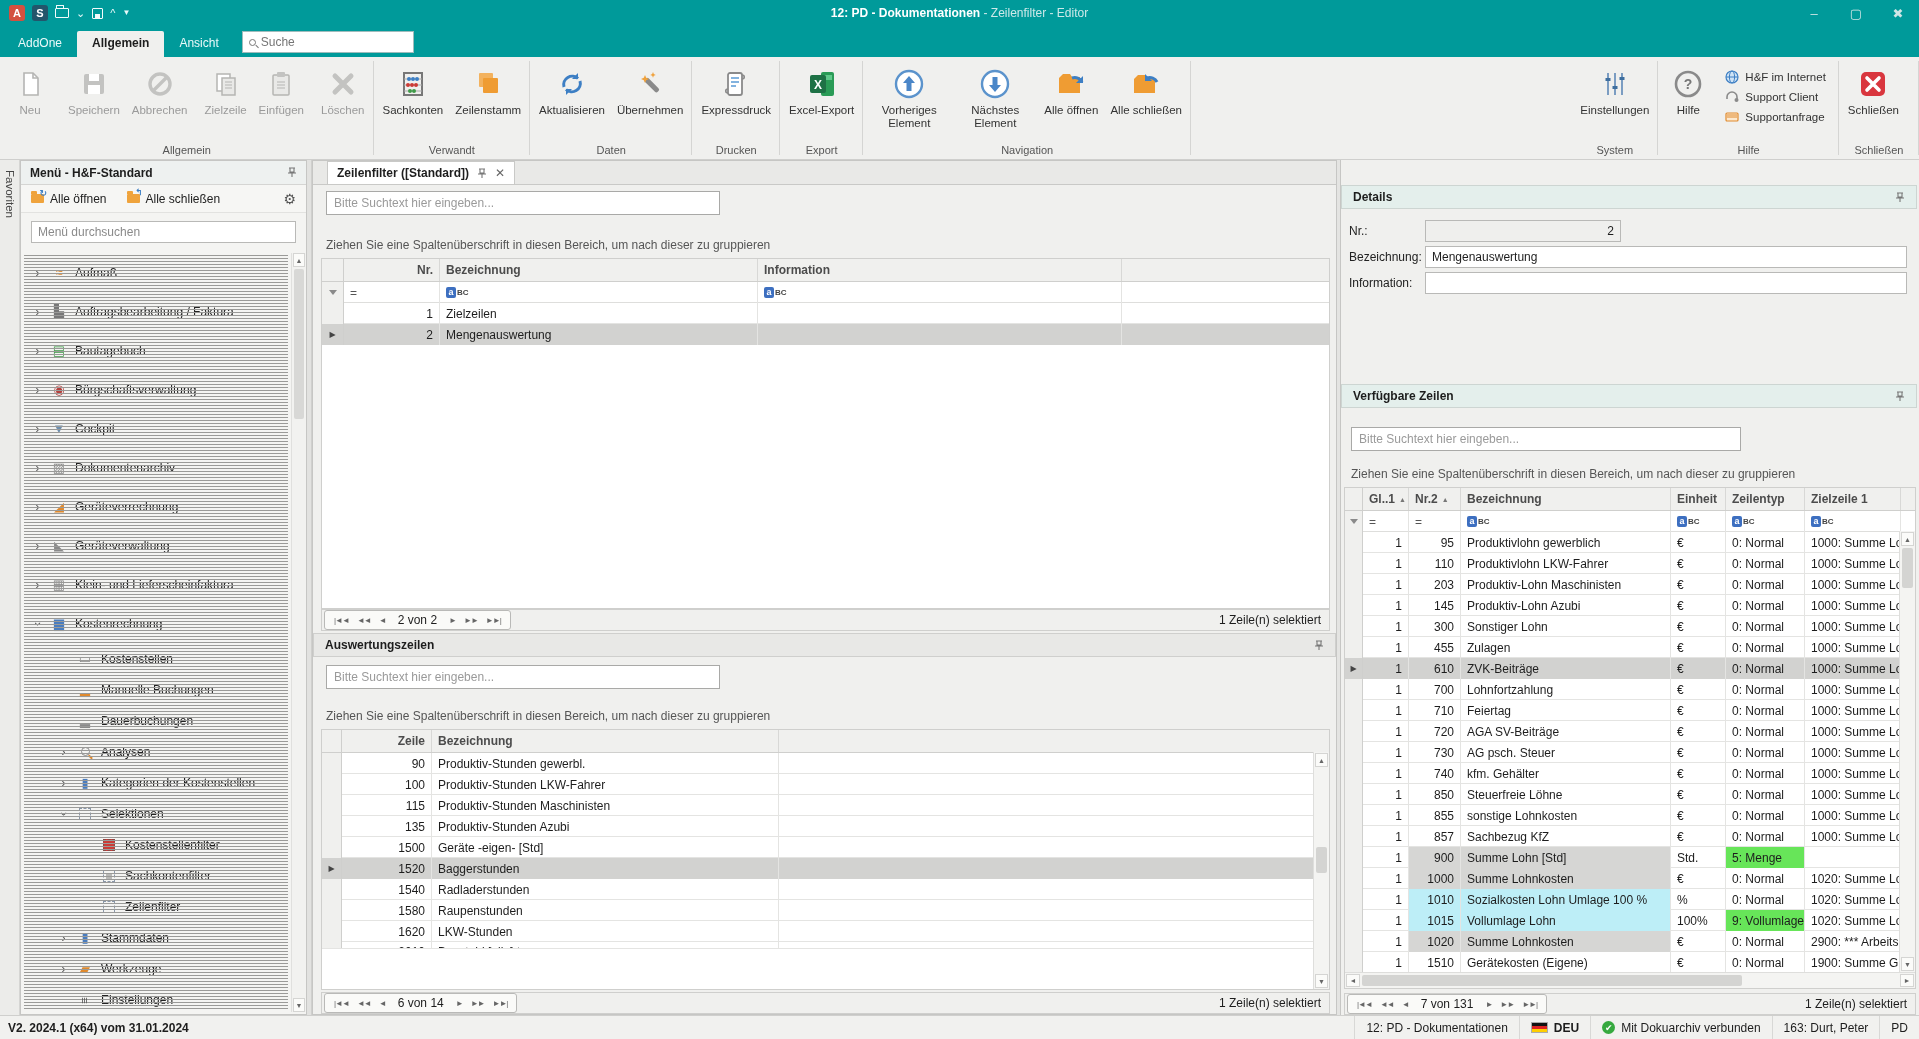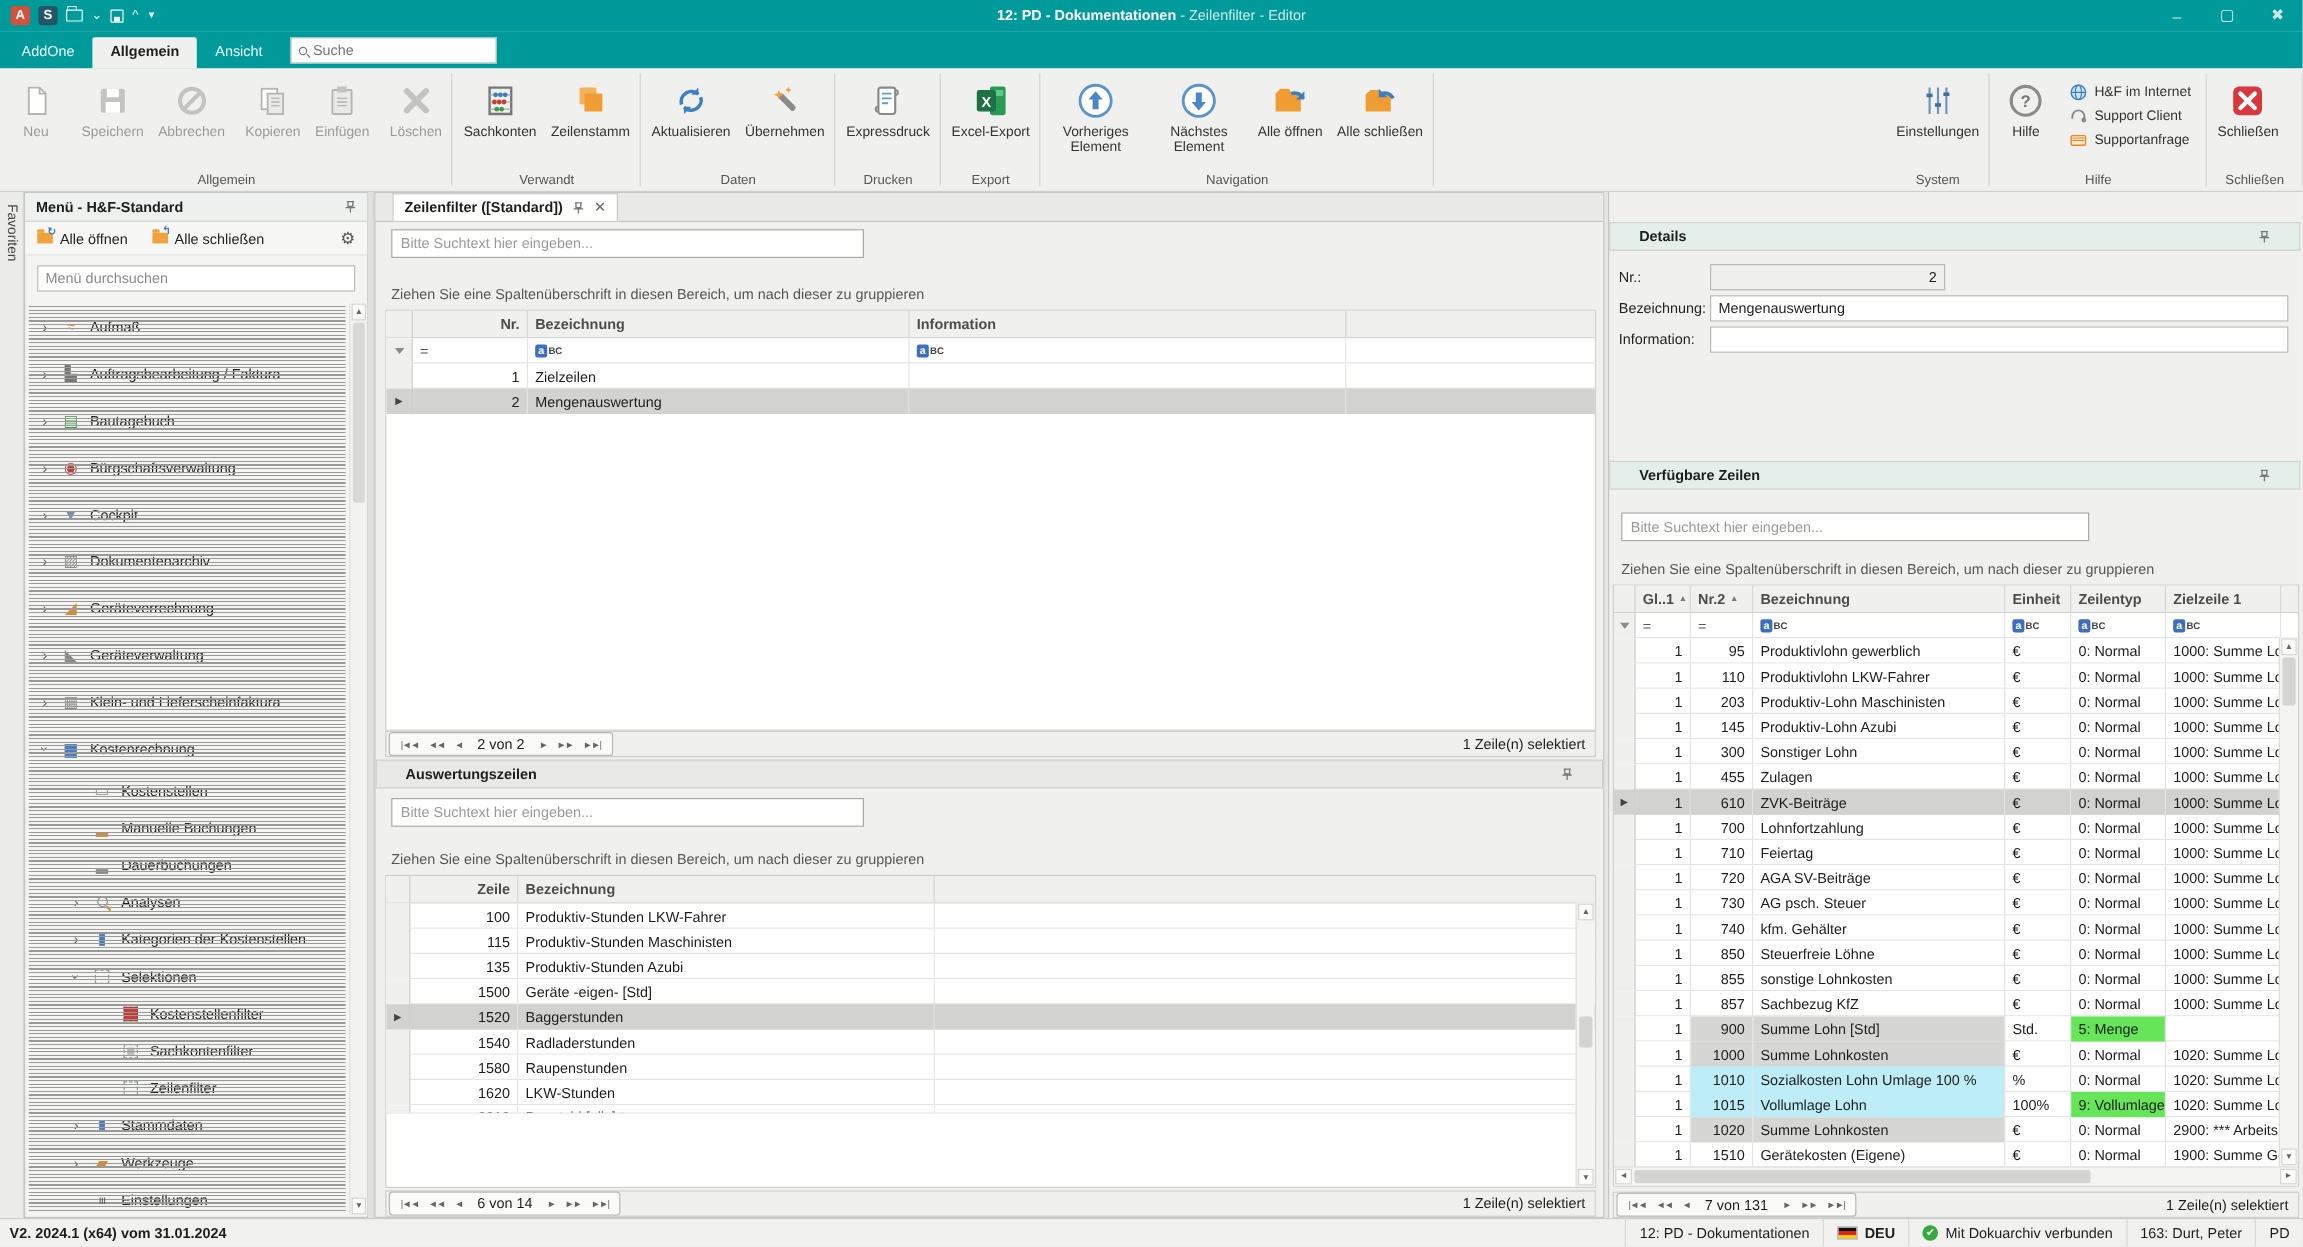--- a/index.html
+++ b/index.html
@@ -120,21 +120,21 @@
   .funnel { width:0; height:0; border-left:4px solid transparent; border-right:4px solid transparent; border-top:5px solid #8a8a8a; position:relative; }
   .abc { display:inline-flex; align-items:center; font-size:8px; color:#444; font-weight:bold; }
   .abc b { background:#3d6fc0; color:#fff; font-size:9px; line-height:11px; padding:0 2.5px; border-radius:2px; margin-right:1px; }
 
   .pager { position:absolute; height:22px; display:flex; align-items:center; background:#f0f0ee; border:1px solid #cfcfcd; font-size:11px; color:#555; }
   .pnav { display:flex; align-items:center; gap:8px; border:1px solid #b9b9b7; border-radius:3px; background:#fafaf8; padding:2px 9px; margin-left:2px; }
   .pnav .pa { font-size:8px; color:#666; letter-spacing:-1px; }
   .pnav .cur { color:#1d1d1d; font-size:12px; padding:0 4px; }
   .pstat { margin-left:auto; padding-right:8px; color:#1d1d1d; font-size:12px; }
 
-  .panelhead { position:absolute; height:24px; display:flex; align-items:center; padding:0 24px; font-weight:bold; font-size:12px; color:#1d1d1d; border:1px solid #cdd5d2; }
+  .panelhead { position:absolute; height:24px; display:flex; align-items:center; padding:0 11px; font-weight:bold; font-size:12px; color:#1d1d1d; border:1px solid #cdd5d2; }
   .panelhead .pin { margin-left:auto; }
   .panelhead.mint { background:#e4efec; }
   .panelhead.gray { background:#e8e8e6; border-color:#cfcfcd; }
 
   .vscroll { position:absolute; width:16px; background:#f4f4f2; border-left:1px solid #dededc; }
   .hscroll { position:absolute; height:16px; background:#f4f4f2; border-top:1px solid #dededc; }
   .vthumb { position:absolute; left:2px; right:2px; background:#d4d4d2; border-radius:2px; }
   .hthumb { position:absolute; top:2px; bottom:2px; background:#d4d4d2; border-radius:2px; }
   .harr { position:absolute; top:1px; width:14px; height:13px; background:#fbfbf9; border:1px solid #d5d5d3; color:#666; font-size:7px; display:flex; align-items:center; justify-content:center; }
 
@@ -222,21 +222,21 @@
       </div>
       <div class="rsep"></div>
       <div class="rbtn disabled">
         <span class="ric">
             <svg width="28" height="28" viewBox="0 0 28 28">
               <rect x="5" y="4" width="13" height="17" fill="#fff" stroke="#b5b5b3" stroke-width="1.5"></rect>
               <rect x="10" y="8" width="13" height="17" fill="#e9e9e7" stroke="#b5b5b3" stroke-width="1.5"></rect>
               <path d="M13 12h7M13 15h7M13 18h7" stroke="#b5b5b3" stroke-width="1.2"></path>
             </svg>
           </span>
-        <span>Kopieren</span>
+        <span>Zielzeile</span>
       </div>
       <div class="rbtn disabled">
         <span class="ric">
             <svg width="28" height="28" viewBox="0 0 28 28">
               <rect x="6" y="5" width="16" height="20" rx="1" fill="#e9e9e7" stroke="#b5b5b3" stroke-width="1.5"></rect>
               <rect x="10" y="2" width="8" height="5" rx="1" fill="#c3c3c1"></rect>
               <path d="M10 12h8M10 15h8M10 18h8" stroke="#b5b5b3" stroke-width="1.2"></path>
             </svg>
           </span>
         <span>Einfügen</span>
@@ -723,20 +723,26 @@
     <div class="hint" style="left:13px;top:548px">Ziehen Sie eine Spaltenüberschrift in diesen Bereich, um nach dieser zu gruppieren</div>
 
     <div class="grid" style="left:8px;top:568px;width:1009px;height:261px">
       <div class="g-head">
         <div class="hc ind" style="width:20px"></div>
         <div class="hc num" style="width:90px">Zeile</div>
         <div class="hc" style="width:347px">Bezeichnung</div>
         <div class="hc fill"></div>
       </div>
       <div id="g2rows">
+          <div class="g-row">
+            <div class="cell ind" style="width: 20px;"></div>
+            <div class="cell num" style="width: 90px;">90</div>
+            <div class="cell" style="width: 347px;">Produktiv-Stunden gewerbl.</div>
+            <div class="cell fill"></div>
+          </div>
           <div class="g-row">
             <div class="cell ind" style="width: 20px;"></div>
             <div class="cell num" style="width: 90px;">100</div>
             <div class="cell" style="width: 347px;">Produktiv-Stunden LKW-Fahrer</div>
             <div class="cell fill"></div>
           </div>
           <div class="g-row">
             <div class="cell ind" style="width: 20px;"></div>
             <div class="cell num" style="width: 90px;">115</div>
             <div class="cell" style="width: 347px;">Produktiv-Stunden Maschinisten</div>

